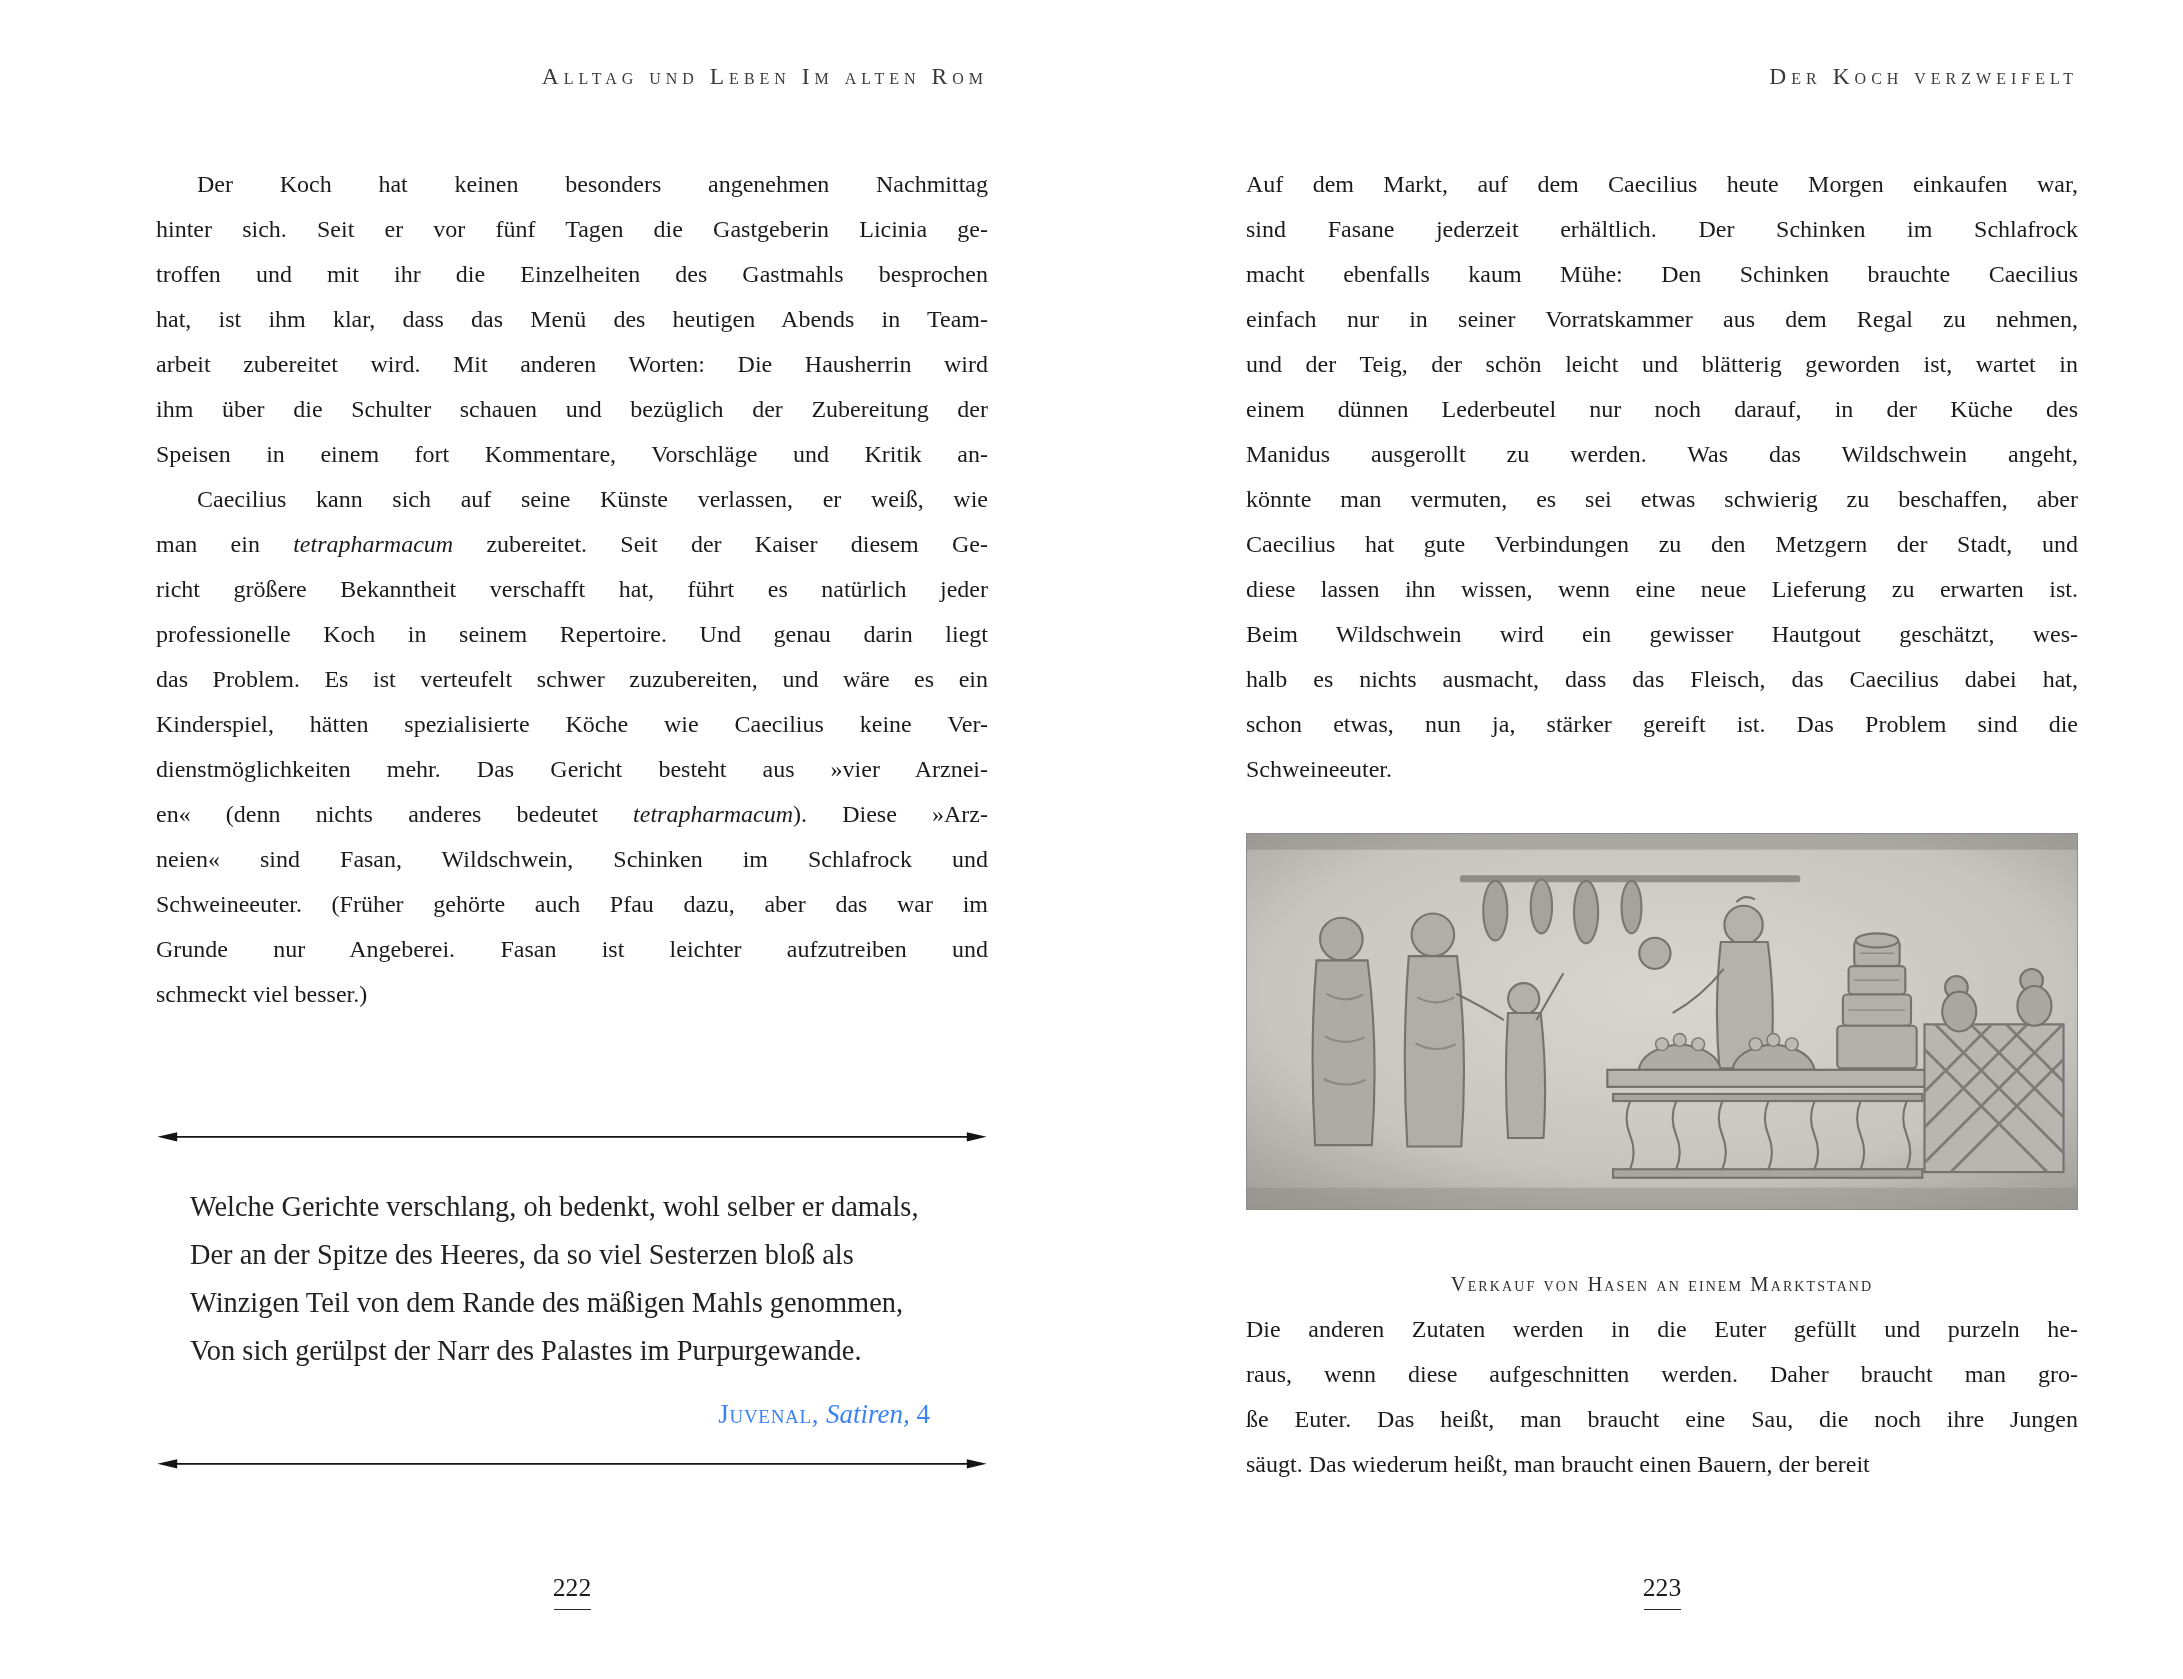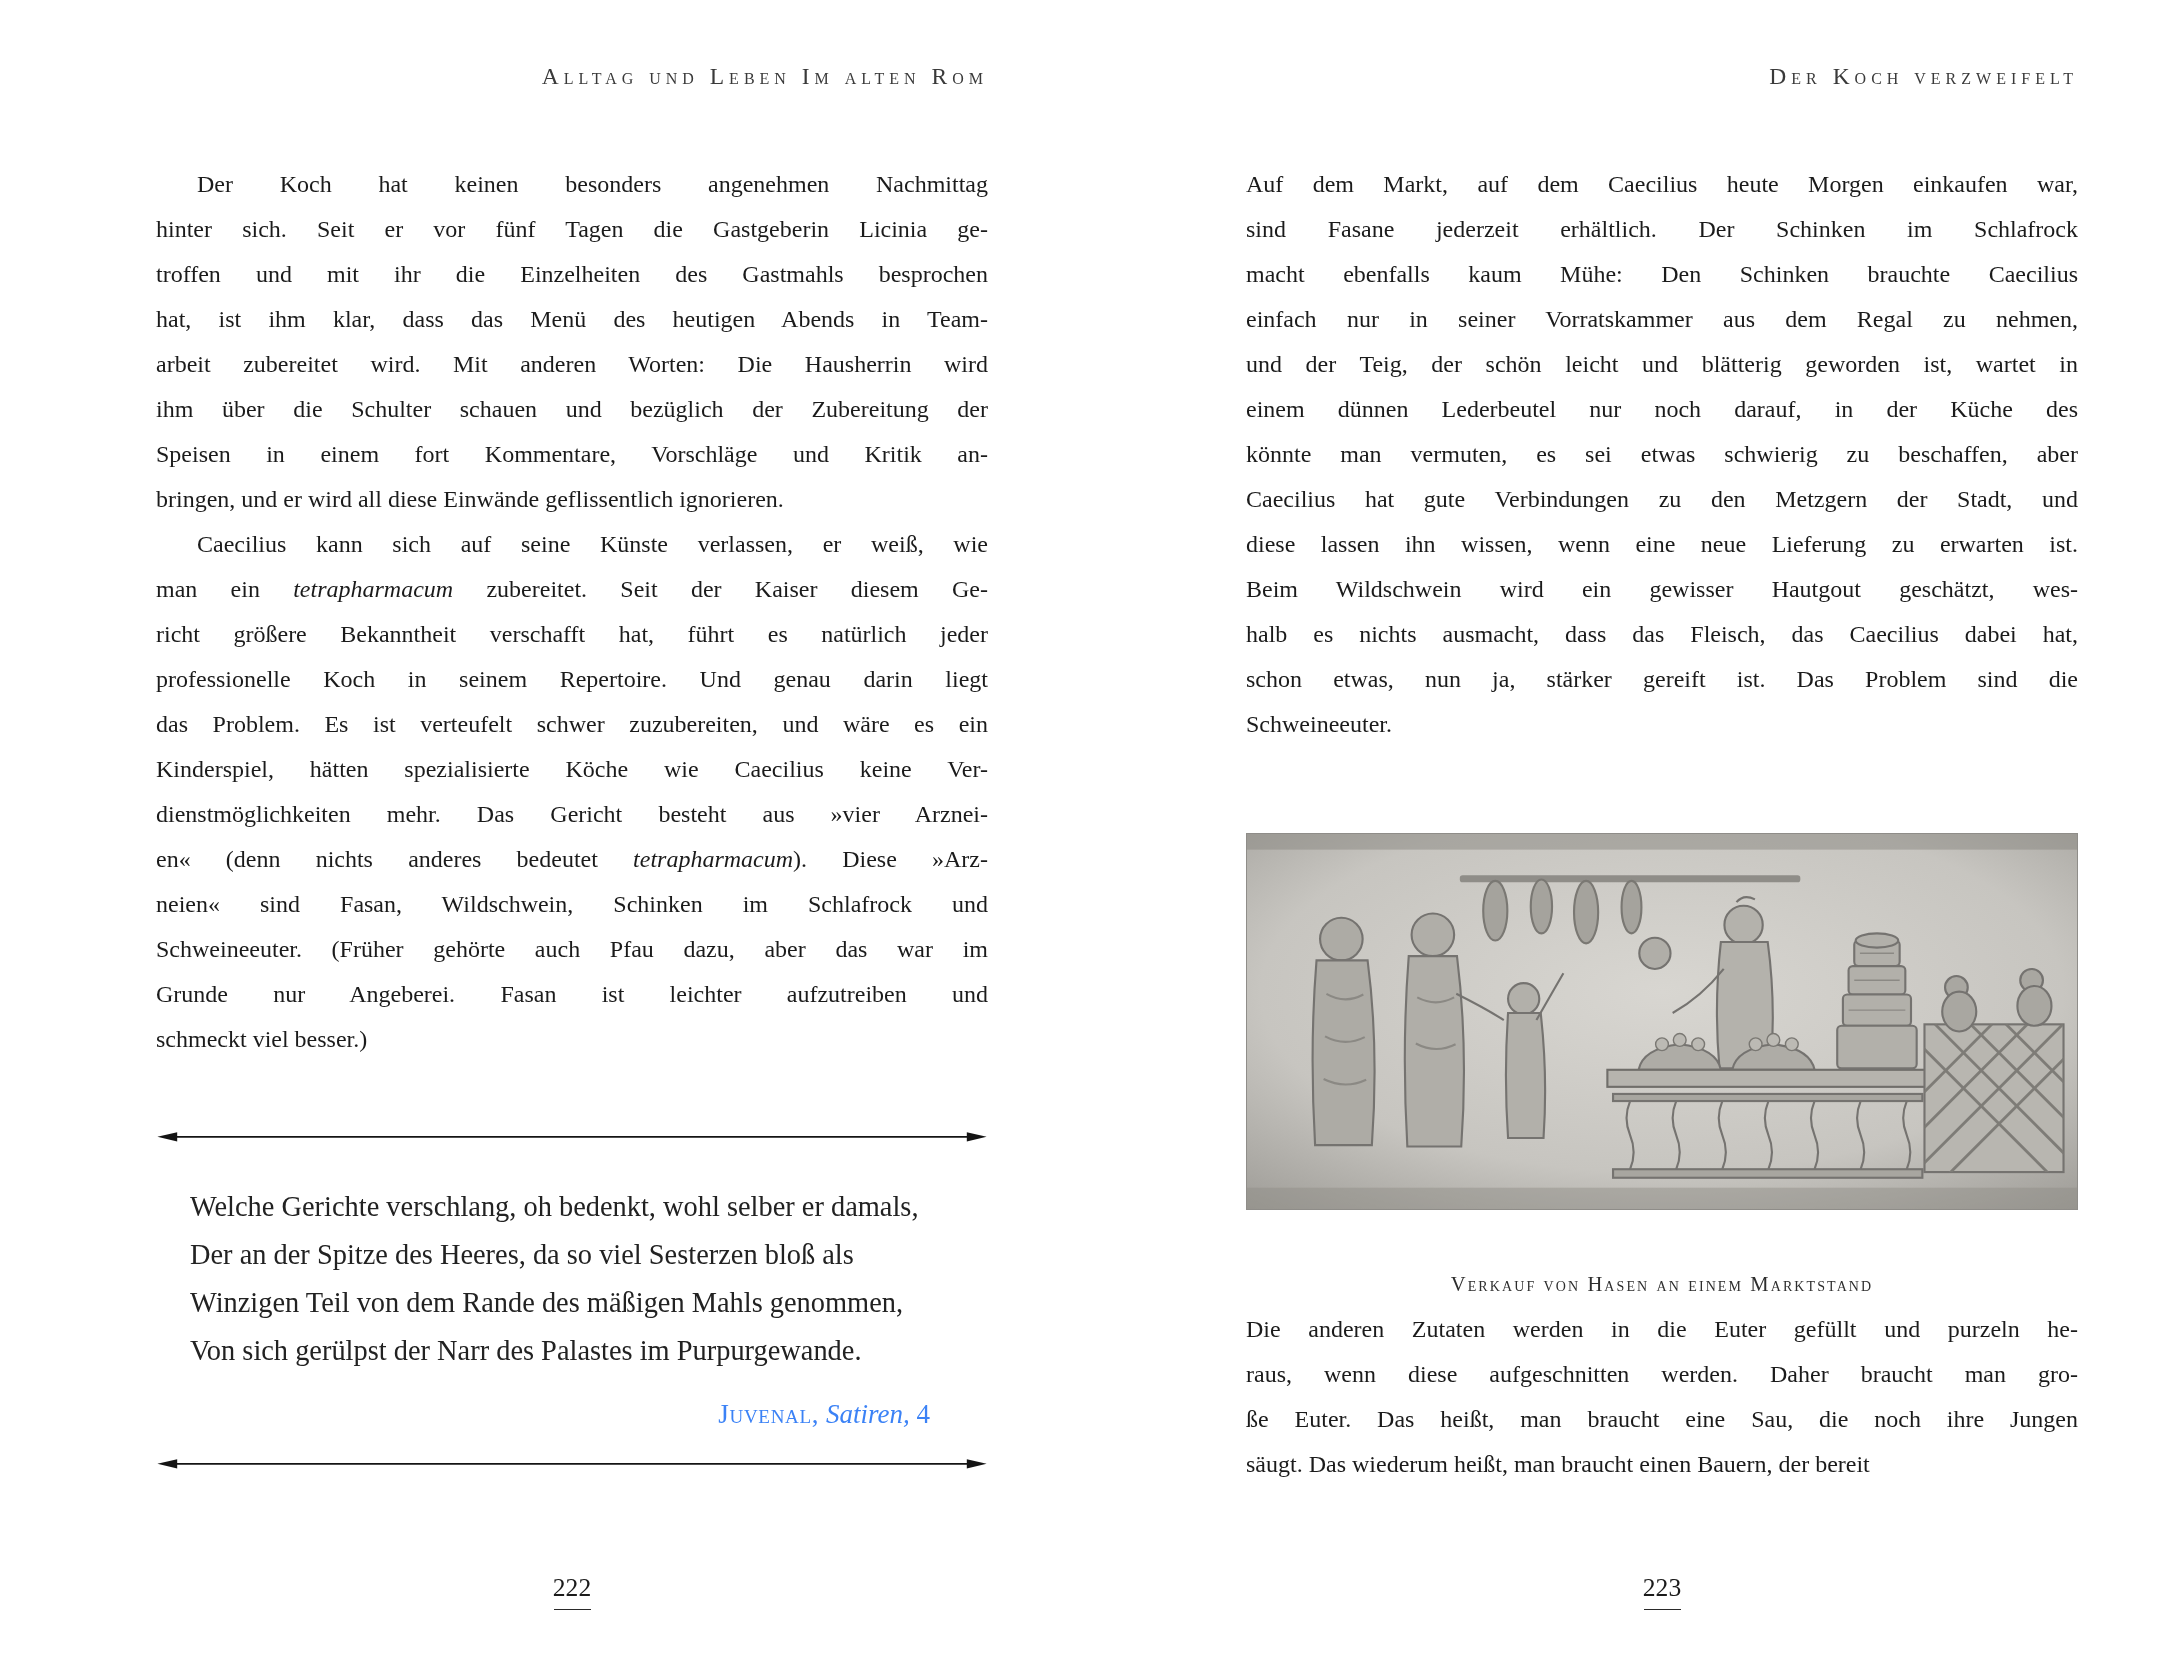--- a/index.html
+++ b/index.html
@@ -107,21 +107,20 @@
 
 <main class="textcol" id="left-body">
   <div class="para indent">
       <div class="tline">Der Koch hat keinen besonders angenehmen Nachmittag</div>
       <div class="tline">hinter sich. Seit er vor fünf Tagen die Gastgeberin Licinia ge-</div>
       <div class="tline">troffen und mit ihr die Einzelheiten des Gastmahls besprochen</div>
       <div class="tline">hat, ist ihm klar, dass das Menü des heutigen Abends in Team-</div>
       <div class="tline">arbeit zubereitet wird. Mit anderen Worten: Die Hausherrin wird</div>
       <div class="tline">ihm über die Schulter schauen und bezüglich der Zubereitung der</div>
       <div class="tline">Speisen in einem fort Kommentare, Vorschläge und Kritik an-</div>
-      <div class="tline last">bringen, und er wird all diese Einwände geflissentlich ignorieren.</div>
     </div>
   <div class="para indent">
       <div class="tline">Caecilius kann sich auf seine Künste verlassen, er weiß, wie</div>
       <div class="tline">man ein <i>tetrapharmacum</i> zubereitet. Seit der Kaiser diesem Ge-</div>
       <div class="tline">richt größere Bekanntheit verschafft hat, führt es natürlich jeder</div>
       <div class="tline">professionelle Koch in seinem Repertoire. Und genau darin liegt</div>
       <div class="tline">das Problem. Es ist verteufelt schwer zuzubereiten, und wäre es ein</div>
       <div class="tline">Kinderspiel, hätten spezialisierte Köche wie Caecilius keine Ver-</div>
       <div class="tline">dienstmöglichkeiten mehr. Das Gericht besteht aus »vier Arznei-</div>
       <div class="tline">en« (denn nichts anderes bedeutet <i>tetrapharmacum</i>). Diese »Arz-</div>
@@ -169,20 +168,21 @@
 <header class="running-head" id="header-right">Der Koch verzweifelt</header>
 
 <main class="textcol" id="right-body">
   <div class="para">
       <div class="tline">Auf dem Markt, auf dem Caecilius heute Morgen einkaufen war,</div>
       <div class="tline">sind Fasane jederzeit erhältlich. Der Schinken im Schlafrock</div>
       <div class="tline">macht ebenfalls kaum Mühe: Den Schinken brauchte Caecilius</div>
       <div class="tline">einfach nur in seiner Vorratskammer aus dem Regal zu nehmen,</div>
       <div class="tline">und der Teig, der schön leicht und blätterig geworden ist, wartet in</div>
       <div class="tline">einem dünnen Lederbeutel nur noch darauf, in der Küche des</div>
+      <div class="tline">Manidus ausgerollt zu werden. Was das Wildschwein angeht,</div>
       <div class="tline">könnte man vermuten, es sei etwas schwierig zu beschaffen, aber</div>
       <div class="tline">Caecilius hat gute Verbindungen zu den Metzgern der Stadt, und</div>
       <div class="tline">diese lassen ihn wissen, wenn eine neue Lieferung zu erwarten ist.</div>
       <div class="tline">Beim Wildschwein wird ein gewisser Hautgout geschätzt, wes-</div>
       <div class="tline">halb es nichts ausmacht, dass das Fleisch, das Caecilius dabei hat,</div>
       <div class="tline">schon etwas, nun ja, stärker gereift ist. Das Problem sind die</div>
       <div class="tline last">Schweineeuter.</div>
     </div>
 </main>
 

